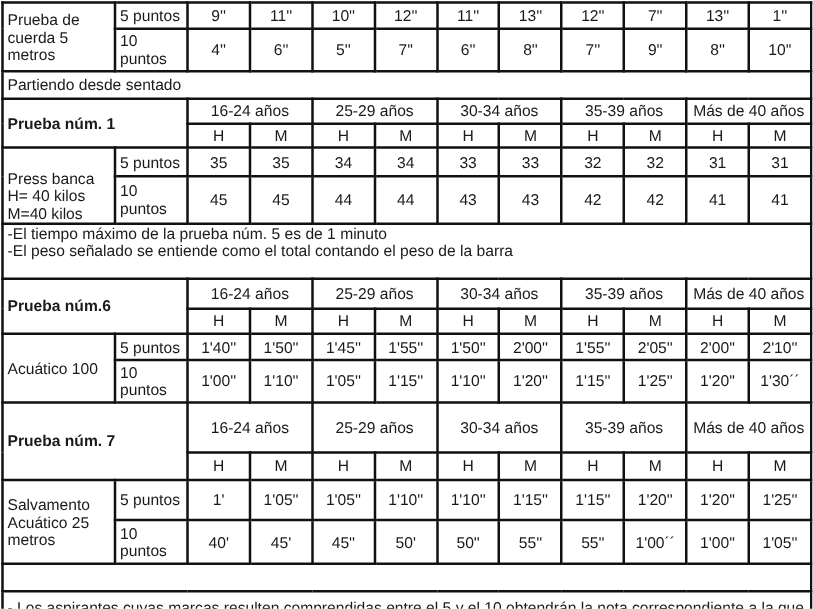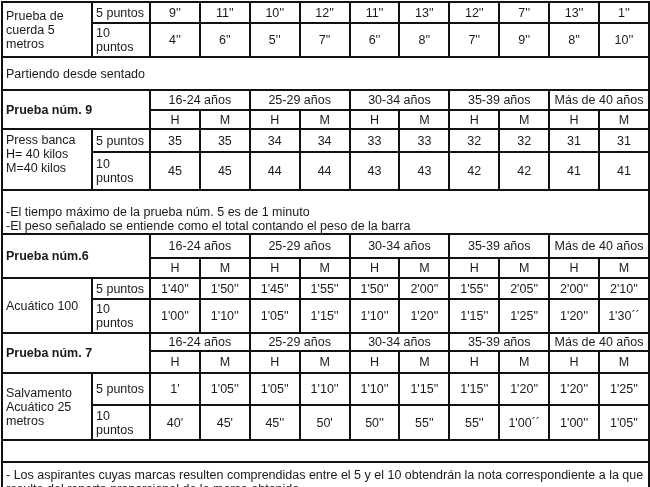--- a/index.html
+++ b/index.html
@@ -64,46 +64,46 @@
     <td class="c">6''</td>
     <td class="c">5''</td>
     <td class="c">7''</td>
     <td class="c">6''</td>
     <td class="c">8''</td>
     <td class="c">7''</td>
     <td class="c">9''</td>
     <td class="c">8''</td>
     <td class="c">10''</td>
   </tr>
-  <tr style="height:33px">
+  <tr style="height:22px">
     <td class="note" colspan="12">Partiendo desde sentado</td>
   </tr>
 
   <tr style="height:20px">
-    <td class="l b" colspan="2" rowspan="2">Prueba núm. 9</td>
+    <td class="l b" colspan="2" rowspan="2">Prueba núm. 1</td>
     <td class="c" colspan="2">16-24 años</td>
     <td class="c" colspan="2">25-29 años</td>
     <td class="c" colspan="2">30-34 años</td>
     <td class="c" colspan="2">35-39 años</td>
     <td class="c" colspan="2">Más de 40 años</td>
   </tr>
   <tr style="height:19px">
     <td class="c">H</td>
     <td class="c">M</td>
     <td class="c">H</td>
     <td class="c">M</td>
     <td class="c">H</td>
     <td class="c">M</td>
     <td class="c">H</td>
     <td class="c">M</td>
     <td class="c">H</td>
     <td class="c">M</td>
   </tr>
   <tr style="height:23px">
-    <td class="l" rowspan="2" style="vertical-align:top;padding-top:3px">
+    <td class="l" rowspan="2" style="vertical-align:top;padding-top:17px">
       <span class="blk">Press banca</span>
       <span class="blk">H= 40 kilos</span>
       <span class="blk">M=40 kilos</span>
     </td>
     <td class="pts">5 puntos</td>
     <td class="c">35</td>
     <td class="c">35</td>
     <td class="c">34</td>
     <td class="c">34</td>
     <td class="c">33</td>
@@ -123,21 +123,21 @@
     <td class="c">44</td>
     <td class="c">44</td>
     <td class="c">43</td>
     <td class="c">43</td>
     <td class="c">42</td>
     <td class="c">42</td>
     <td class="c">41</td>
     <td class="c">41</td>
   </tr>
   <tr style="height:44px">
-    <td class="note" colspan="12" style="vertical-align:top;padding-top:14px">
+    <td class="note" colspan="12" style="vertical-align:top;padding-top:0">
       <span class="blk">-El tiempo máximo de la prueba núm. 5 es de 1 minuto</span>
       <span class="blk">-El peso señalado se entiende como el total contando el peso de la barra</span>
     </td>
   </tr>
 
   <tr style="height:24px">
     <td class="l b" colspan="2" rowspan="2">Prueba núm.6</td>
     <td class="c" colspan="2">16-24 años</td>
     <td class="c" colspan="2">25-29 años</td>
     <td class="c" colspan="2">30-34 años</td>
@@ -180,21 +180,21 @@
     <td class="c">1'05''</td>
     <td class="c">1'15''</td>
     <td class="c">1'10''</td>
     <td class="c">1'20''</td>
     <td class="c">1'15''</td>
     <td class="c">1'25''</td>
     <td class="c">1'20''</td>
     <td class="c">1'30´´</td>
   </tr>
 
-  <tr style="height:18px">
+  <tr style="height:40px">
     <td class="l b" colspan="2" rowspan="2">Prueba núm. 7</td>
     <td class="c" colspan="2">16-24 años</td>
     <td class="c" colspan="2">25-29 años</td>
     <td class="c" colspan="2">30-34 años</td>
     <td class="c" colspan="2">35-39 años</td>
     <td class="c" colspan="2">Más de 40 años</td>
   </tr>
   <tr style="height:22px">
     <td class="c">H</td>
     <td class="c">M</td>

